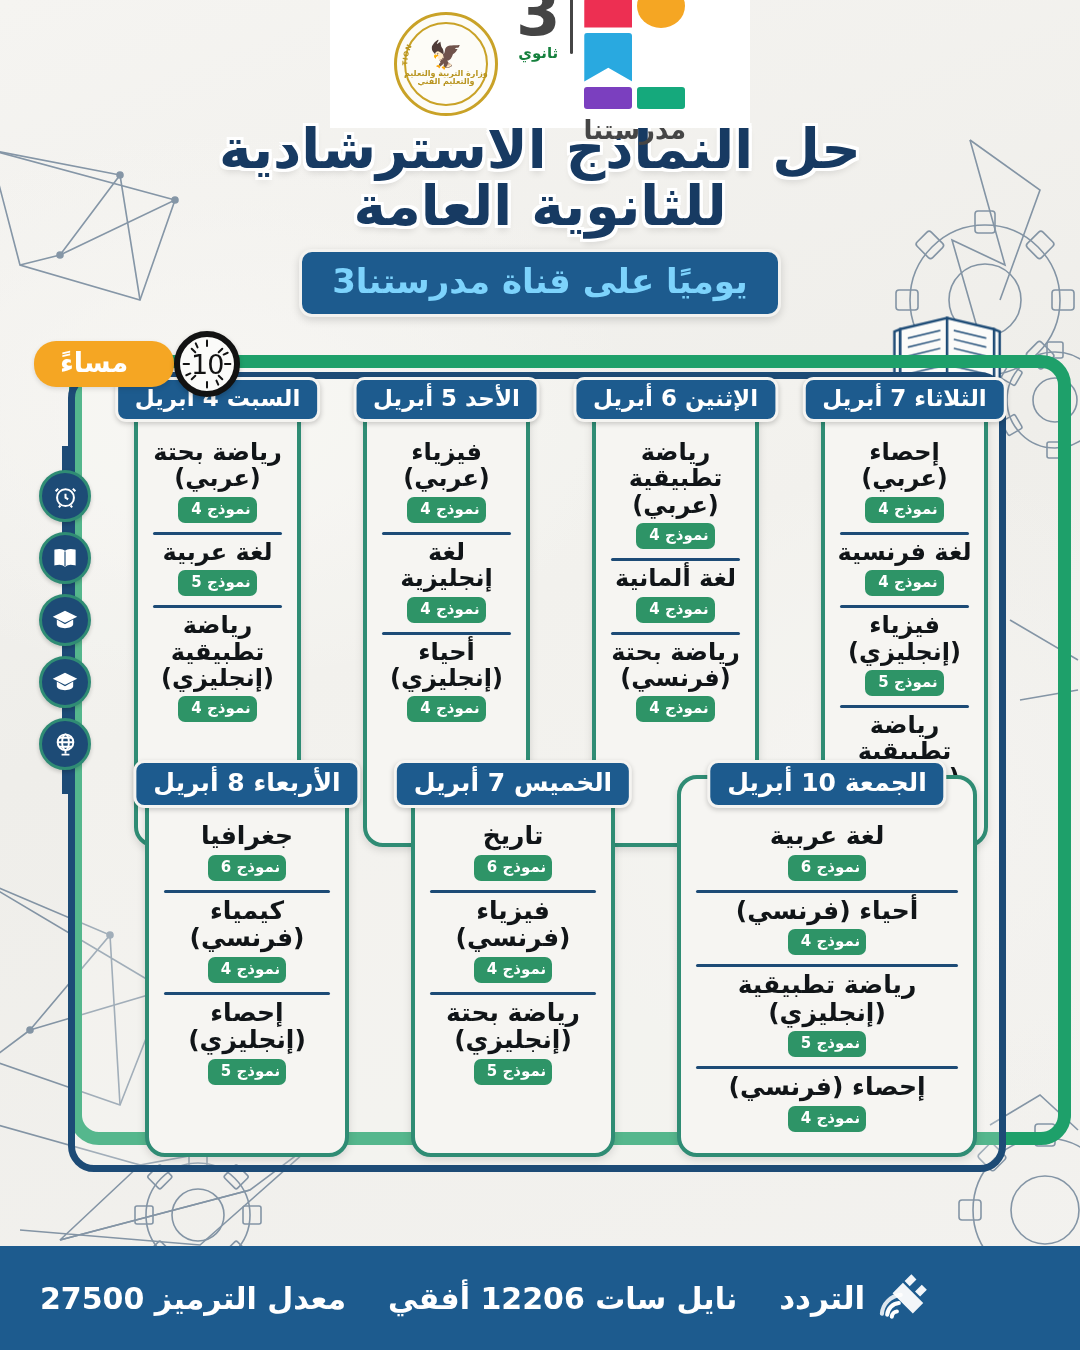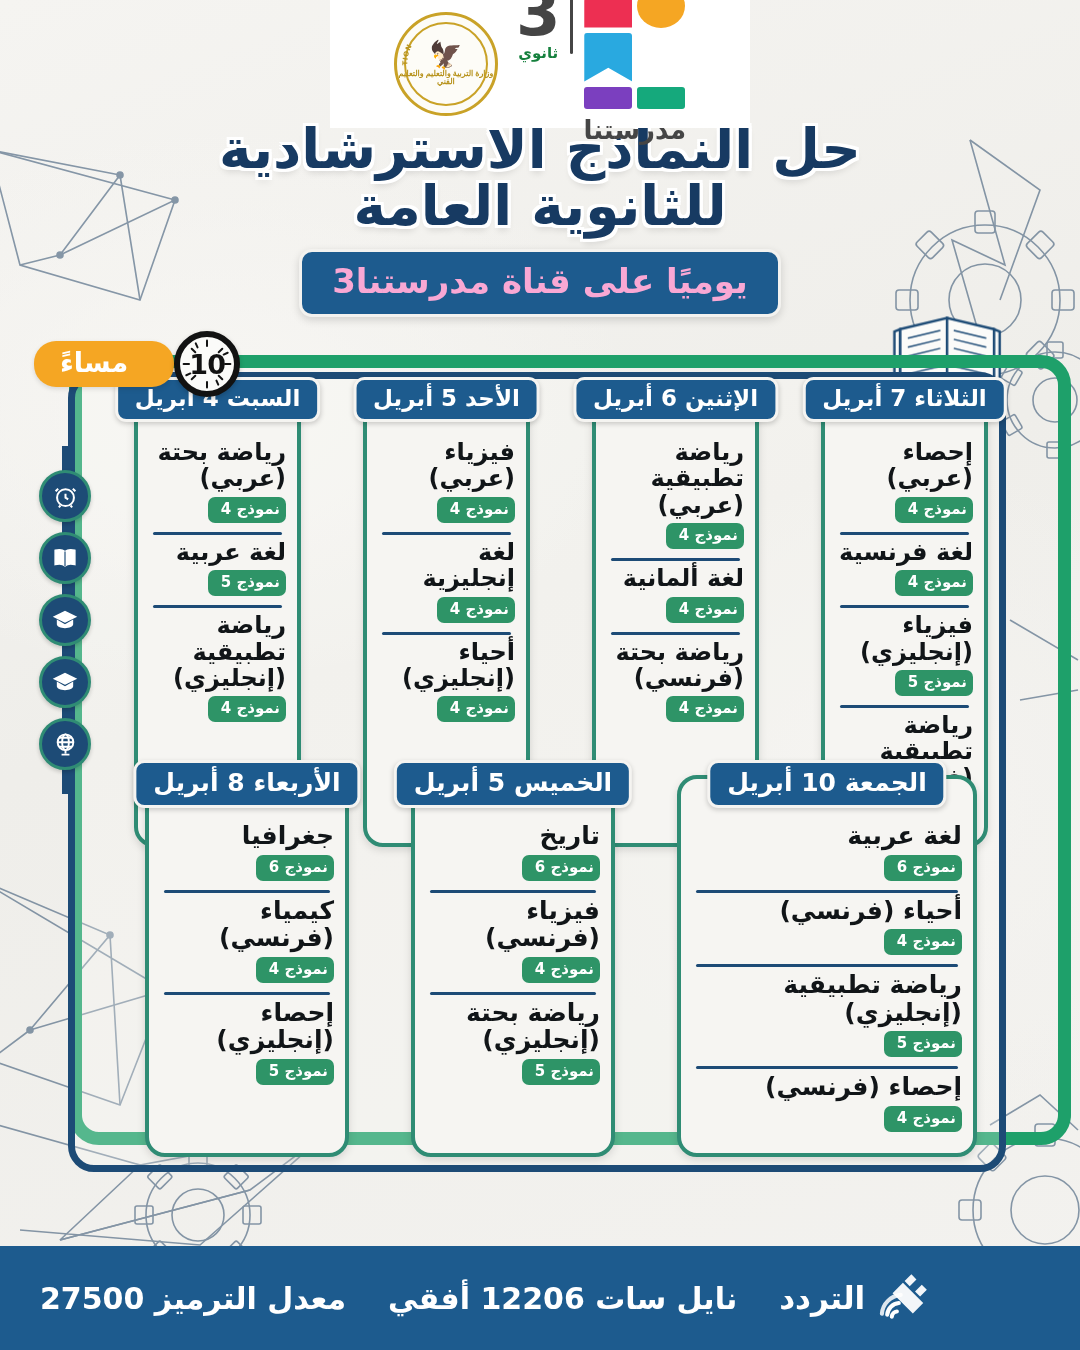--- a/index.html
+++ b/index.html
@@ -87,21 +87,21 @@
     background: #fdfcf7;
     display: flex; align-items: center; justify-content: center;
     position: relative;
   }
   .seal::before {
     content: ""; position: absolute; inset: 7px;
     border-radius: 50%; border: 2px solid #c9a227;
   }
   .seal-inner { text-align: center; line-height: 1.05; z-index: 2; }
   .seal-eagle { font-size: 27px; color: #c9a227; }
-  .seal-ar { font-size: 8px; color: #b8941f; font-weight: 700; font-family: Liberation Serif, serif; }
+  .seal-ar { font-size: 8px; color: #b8941f; font-weight: 700; }
   .seal-ring-text {
     position: absolute; inset: 0;
     font-size: 6.2px; color: #b8941f; font-weight: 700;
     letter-spacing: 0.3px;
   }
 
   .title-wrap {
     position: absolute; top: 121px; left: 0; right: 0;
     text-align: center; z-index: 5;
   }
@@ -110,21 +110,21 @@
     line-height: 1.04; letter-spacing: -0.5px;
     text-shadow:
       -3px -3px 0 #fff, 3px -3px 0 #fff, -3px 3px 0 #fff, 3px 3px 0 #fff,
       0 -3px 0 #fff, 0 3px 0 #fff, -3px 0 0 #fff, 3px 0 0 #fff,
       0 5px 7px rgba(0,0,0,0.12);
   }
   .subtitle-pill {
     display: inline-block;
     margin-top: 14px;
     background: #1d5b8e;
-    color: #f9a8d4;
+    color: #7dd3fc;
     font-size: 34px; font-weight: 900;
     padding: 9px 30px 13px 30px;
     border-radius: 13px;
     border: 3px solid #f3f2ef;
     box-shadow: 0 3px 8px rgba(0,0,0,0.15);
   }
 
   
   .time-badge {
     position: absolute; top: 331px; left: 68px;
@@ -142,21 +142,21 @@
   .clock {
     width: 66px; height: 66px;
     border-radius: 50%;
     background: #fbfbf9;
     border: 6px solid #121212;
     display: flex; align-items: center; justify-content: center;
     position: relative; z-index: 2;
     box-shadow: 0 2px 5px rgba(0,0,0,0.2);
   }
   .clock-num {
-    font-size: 27px; font-weight: 700; color: #121212;
+    font-size: 27px; font-weight: 400; color: #121212;
     font-family: "DejaVu Sans", sans-serif;
     letter-spacing: -1px;
   }
   .clock-ticks { position: absolute; inset: 0; }
 
   
   .frame-green {
     position: absolute;
     top: 355px; right: 9px; width: 1002px; height: 790px;
     border: 13px solid #1ea06a;
@@ -236,21 +236,21 @@
     box-shadow: 0 2px 5px rgba(0,0,0,0.18);
   }
   .row-2 .day-header { font-size: 25px; }
 
   .subject-list {
     display: flex; flex-direction: column;
     width: 100%;
     padding-top: 6px;
   }
   .subject {
-    text-align: right;
+    text-align: center;
     padding: 7px 2px 9px 2px;
     position: relative;
   }
   .subject + .subject::before {
     content: "";
     position: absolute; top: 0; left: 6px; right: 6px;
     height: 3px; background: #1d4b76; border-radius: 2px;
   }
   .subject-name {
     font-size: 24px; font-weight: 900; color: #111518;
@@ -528,21 +528,21 @@
       <div class="day-card wide">
         <div class="day-header">الجمعة 10 أبريل</div>
         <div class="subject-list">
           <div class="subject"><div class="subject-name">لغة عربية</div><span class="model-pill">نموذج 6</span></div>
           <div class="subject"><div class="subject-name">أحياء (فرنسي)</div><span class="model-pill">نموذج 4</span></div>
           <div class="subject"><div class="subject-name">رياضة تطبيقية (إنجليزي)</div><span class="model-pill">نموذج 5</span></div>
           <div class="subject"><div class="subject-name">إحصاء (فرنسي)</div><span class="model-pill">نموذج 4</span></div>
         </div>
       </div>
       <div class="day-card">
-        <div class="day-header">الخميس 5 أبريل</div>
+        <div class="day-header">الخميس 7 أبريل</div>
         <div class="subject-list">
           <div class="subject"><div class="subject-name">تاريخ</div><span class="model-pill">نموذج 6</span></div>
           <div class="subject"><div class="subject-name">فيزياء (فرنسي)</div><span class="model-pill">نموذج 4</span></div>
           <div class="subject"><div class="subject-name">رياضة بحتة (إنجليزي)</div><span class="model-pill">نموذج 5</span></div>
         </div>
       </div>
       <div class="day-card">
         <div class="day-header">الأربعاء 8 أبريل</div>
         <div class="subject-list">
           <div class="subject"><div class="subject-name">جغرافيا</div><span class="model-pill">نموذج 6</span></div>

